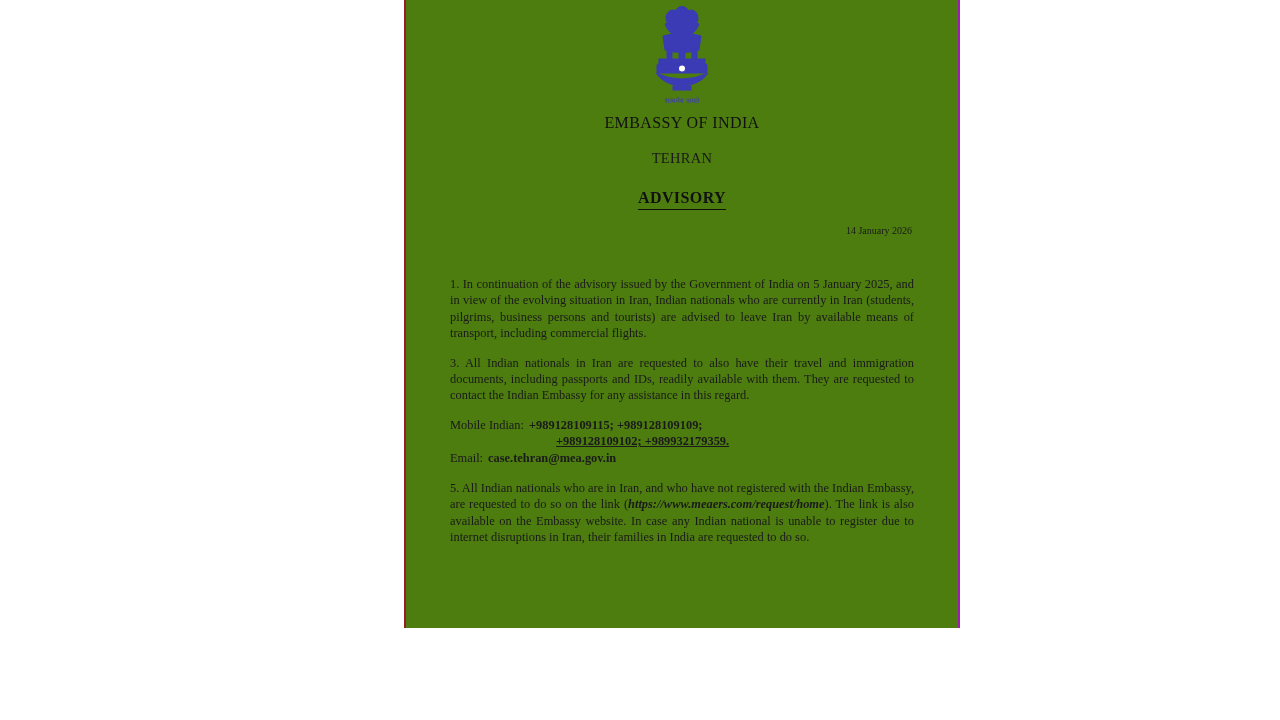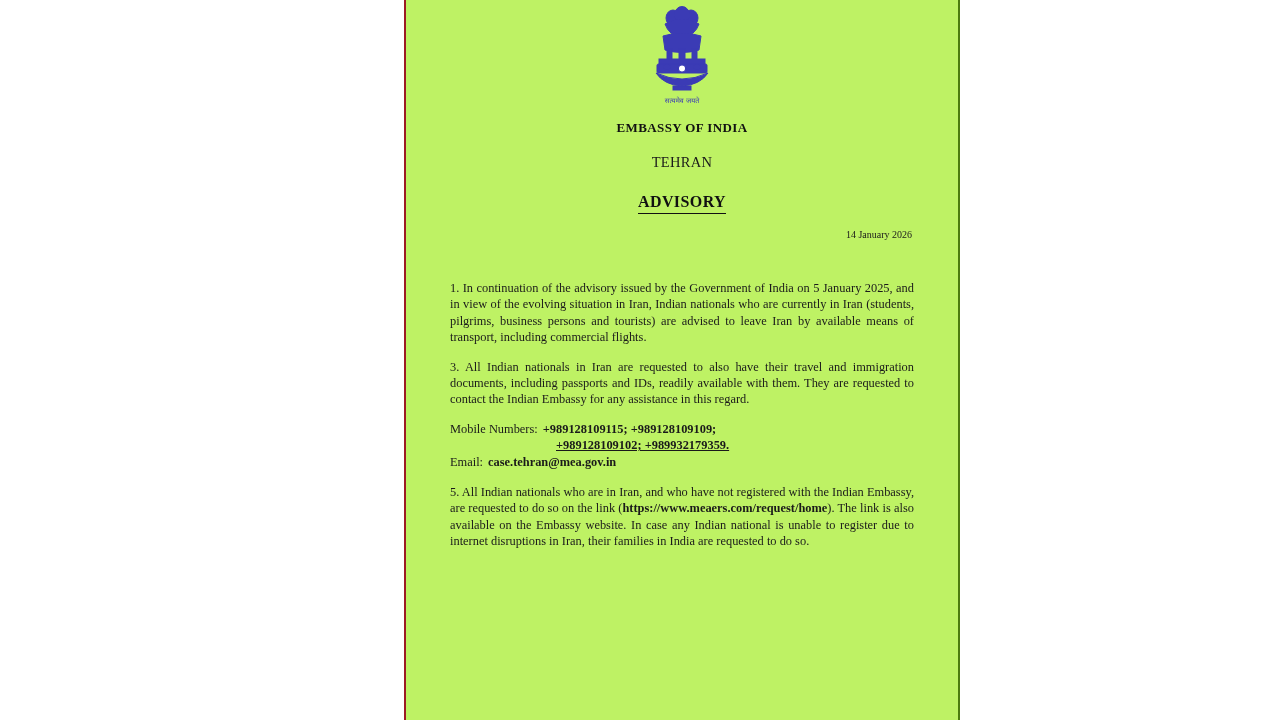--- a/index.html
+++ b/index.html
@@ -11,47 +11,46 @@
     overflow: hidden;
   }
   body {
     font-family: "Liberation Serif", serif;
   }
   .page-wrap {
     position: absolute;
     left: 404px;
     top: 0;
     width: 556px;
-    height: 720px;
-    background: #bef264;
+    height: 628px;
+    background: #4d7c0f;
     border-left: 2px solid #9c1b25;
-    border-right: 2px solid #4d7c0f;
+    border-right: 2px solid #a21caf;
     box-sizing: border-box;
   }
   .page-inner {
     position: relative;
     width: 100%;
     height: 100%;
     padding: 0 44px;
     box-sizing: border-box;
   }
   .emblem {
     width: 100%;
     display: flex;
     justify-content: center;
     padding-top: 6px;
   }
   .emblem svg { display: block; }
   .org-title {
     text-align: center;
-    font-weight: bold;
-    font-size: 13px;
+    font-weight: normal;
+    font-size: 16px;
     letter-spacing: 0.4px;
     color: #111;
-    margin-top: 6px;
   }
   .org-city {
     text-align: center;
     font-size: 14.5px;
     color: #1a1a1a;
     margin-top: 18px;
     letter-spacing: 0.3px;
   }
   .doc-heading {
     text-align: center;
@@ -97,21 +96,21 @@
   .contact-value {
     font-weight: bold;
     margin-left: 5px;
   }
   .contact-value-indent {
     font-weight: bold;
     margin-left: 106px;
     text-decoration: underline;
   }
   .email-line { margin-top: 1px; }
-  .b { font-weight: bold; }
+  .b { font-weight: bold; font-style: italic; }
 </style>
 </head>
 <body>
 
 <div class="page-wrap">
   <div class="page-inner">
 
     <div class="emblem">
       <svg width="78" height="108" viewBox="0 0 78 108" xmlns="http://www.w3.org/2000/svg">
         <g fill="#3b3bb5" stroke="#3b3bb5">
@@ -152,21 +151,21 @@
 
     <div class="doc-date">14 January 2026</div>
 
     <div class="body-text">
 
       <p class="para">1. In continuation of the advisory issued by the Government of India on 5 January 2025, and in view of the evolving situation in Iran, Indian nationals who are currently in Iran (students, pilgrims, business persons and tourists) are advised to leave Iran by available means of transport, including commercial flights.</p>
       <p class="para">3. All Indian nationals in Iran are requested to also have their travel and immigration documents, including passports and IDs, readily available with them. They are requested to contact the Indian Embassy for any assistance in this regard.</p>
 
       <div class="para contact-block">
         <div class="contact-line">
-          <span class="contact-label">Mobile Numbers:</span>
+          <span class="contact-label">Mobile Indian:</span>
           <span class="contact-value">+989128109115; +989128109109;</span>
         </div>
         <div>
           <span class="contact-value-indent">+989128109102; +989932179359.</span>
         </div>
         <div class="contact-line email-line">
           <span class="contact-label">Email:</span>
           <span class="contact-value">case.tehran@mea.gov.in</span>
         </div>
       </div>

